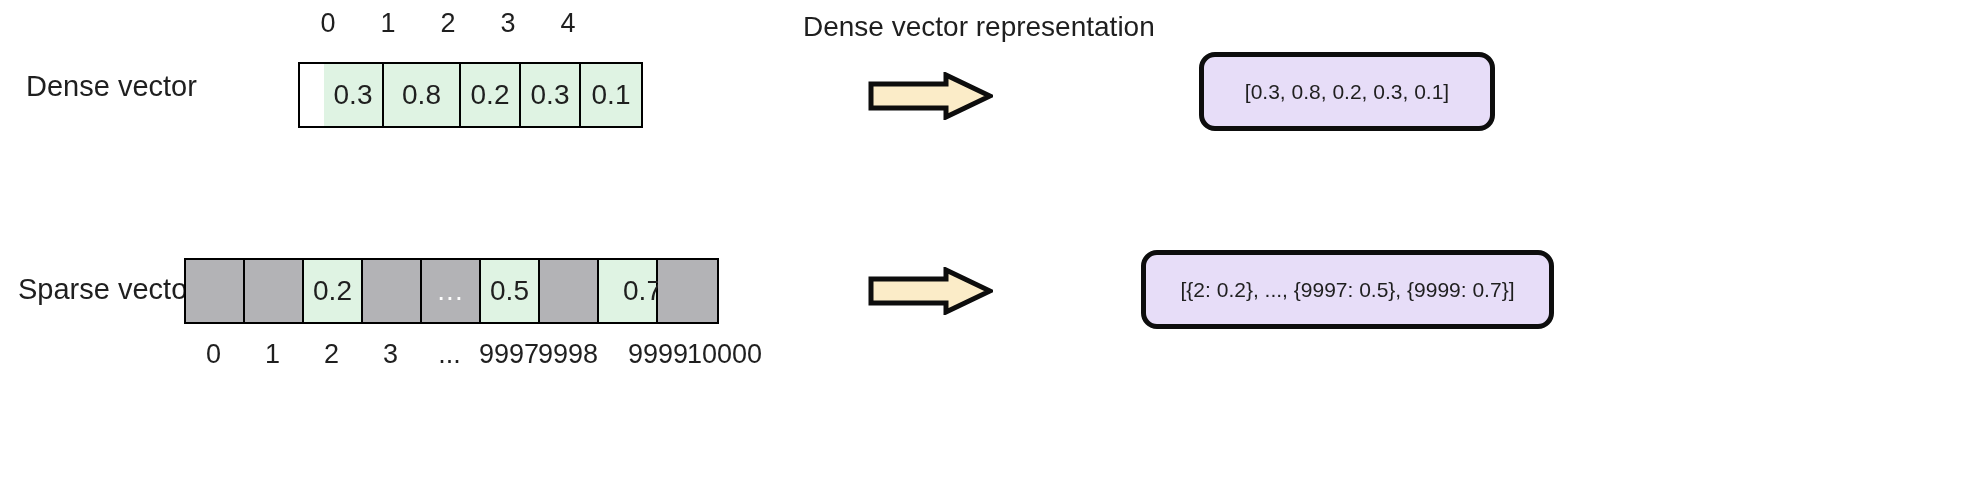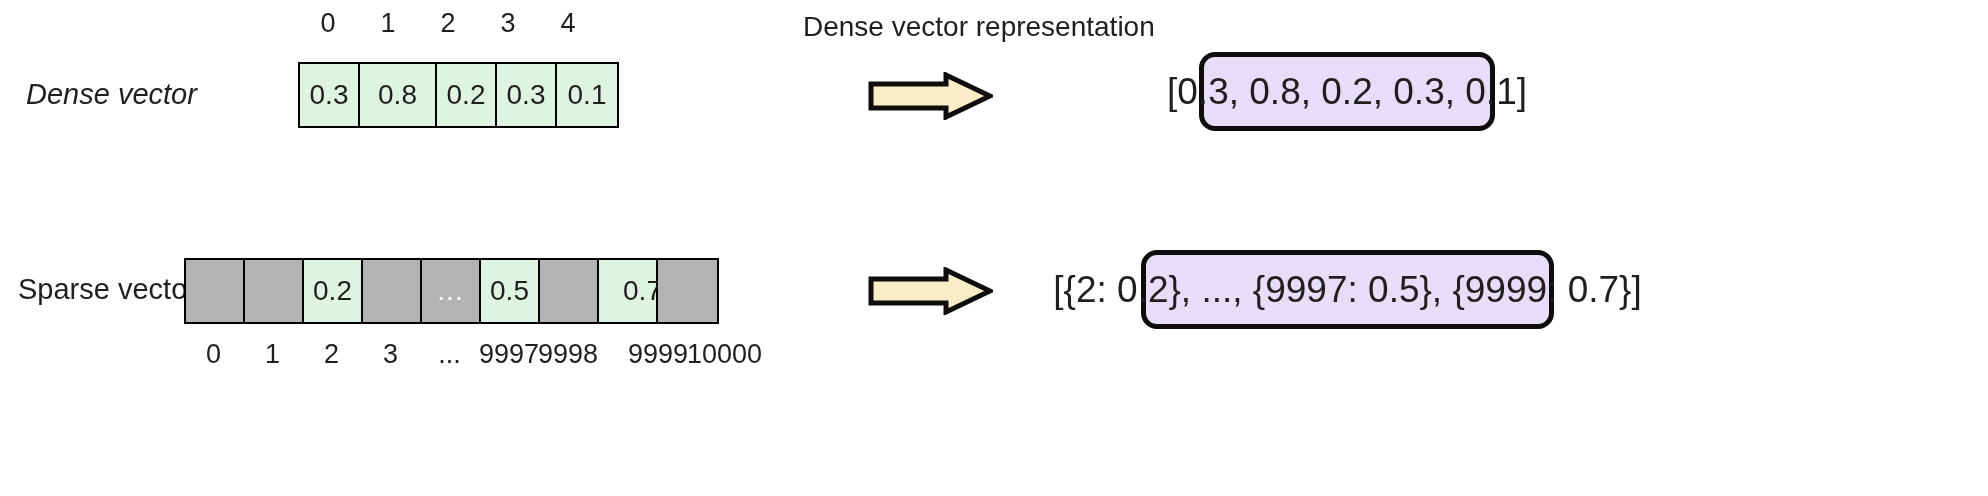--- a/index.html
+++ b/index.html
@@ -83,42 +83,42 @@
   
   .pill {
     position: absolute;
     display: flex;
     align-items: center;
     justify-content: center;
     background: #e7ddf8;
     border: 5px solid #0d0d0d;
     border-radius: 16px;
     box-sizing: border-box;
-    font-size: 37px;
+    font-size: 21px;
     color: #1f1f1f;
     white-space: nowrap;
     padding: 0 22px;
   }
 </style>
 </head>
 <body>
 
 <div class="canvas">
 
-  <div class="abs row-label" style="left:26px; top:80px;font-style:italic;">Dense vector</div>
+  <div class="abs row-label" style="left:26px; top:72px;">Dense vector</div>
 
   <div class="index-row" id="dense-index-row" style="left:298px; top:10px; width:300px;">
       <div class="index-cell" style="width: 60px;">0</div>
       <div class="index-cell" style="width: 60px;">1</div>
       <div class="index-cell" style="width: 60px;">2</div>
       <div class="index-cell" style="width: 60px;">3</div>
       <div class="index-cell" style="width: 60px;">4</div>
     </div>
 
-  <div class="vector-grid" id="dense-grid" style="left:298px; top:62px; height:62px;">
+  <div class="vector-grid" id="dense-grid" style="left:298px; top:62px; height:62px;padding-left:24px;">
       <div class="vcell filled" style="width: 60px;">0.3</div>
       <div class="vcell filled" style="width: 77px;">0.8</div>
       <div class="vcell filled" style="width: 60px;">0.2</div>
       <div class="vcell filled" style="width: 60px;">0.3</div>
       <div class="vcell filled" style="width: 60px;">0.1</div>
     </div>
 
   <div class="abs caption" style="left:803px; top:13px;">Dense vector representation</div>
 
   <div class="arrow-wrap" style="left:868px; top:72px; width:125px; height:48px;">

